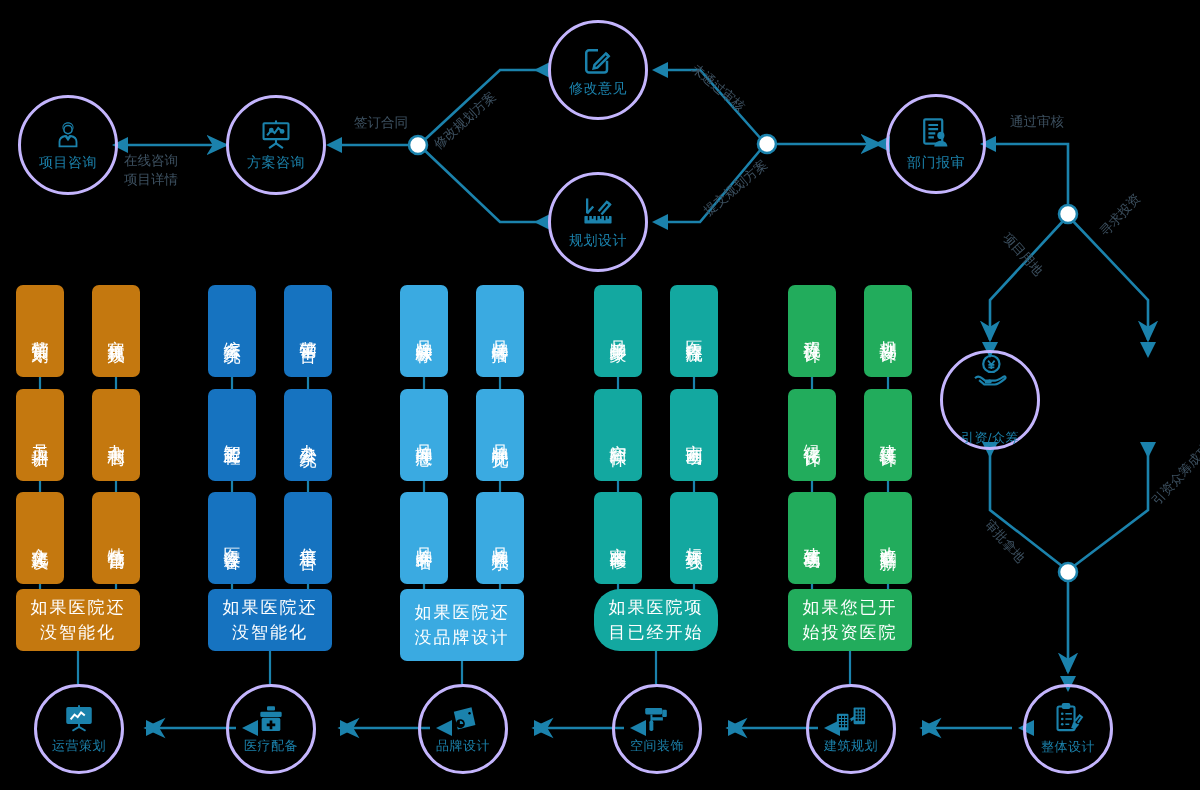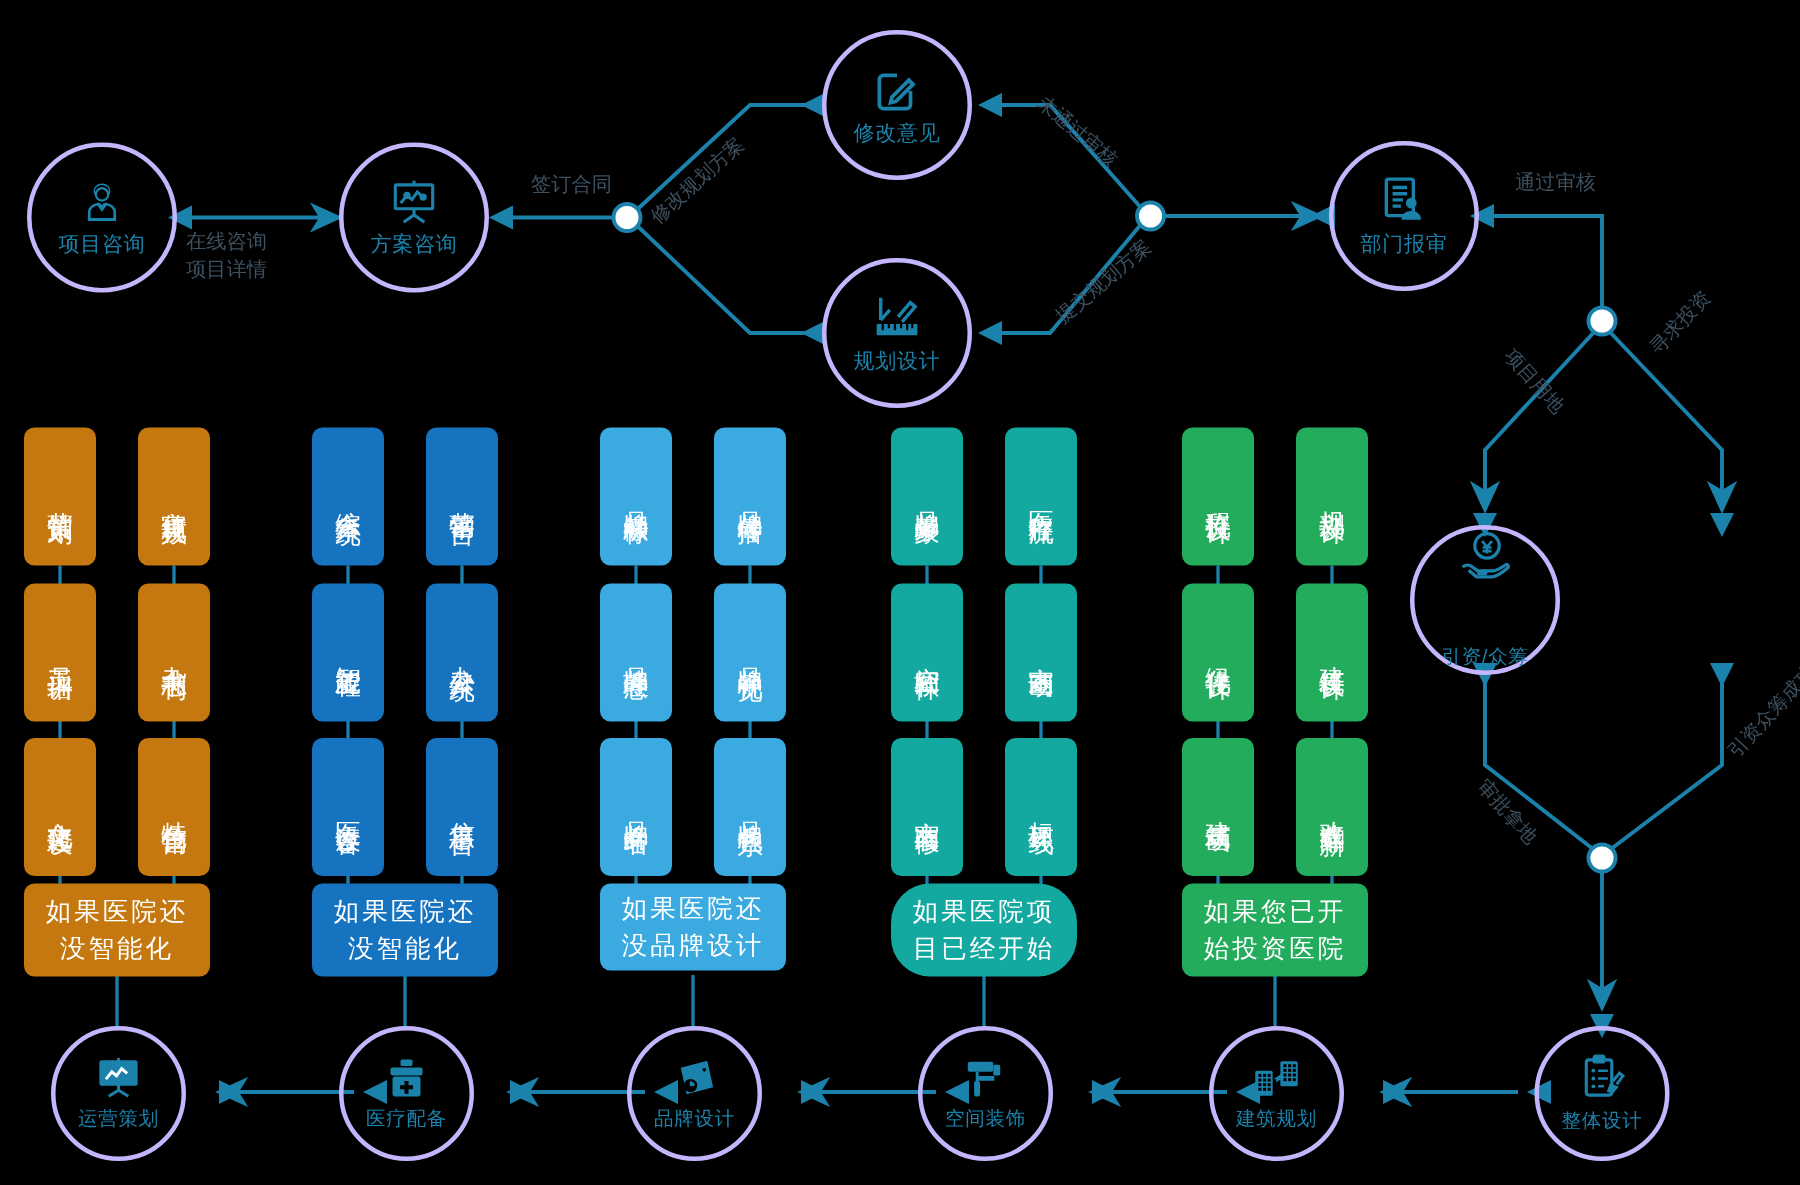--- a/index.html
+++ b/index.html
@@ -277,21 +277,21 @@
   <div class="card vert" style="left:284px;top:389px;width:48px;height:92px;background:#1673c0;">办公系统</div>
   <div class="card vert" style="left:284px;top:492px;width:48px;height:92px;background:#1673c0;">信息平台</div>
   <div class="card bot" style="left:208px;top:589px;width:124px;height:62px;background:#1673c0;">如果医院还没智能化</div>
 
   <div class="card vert" style="left:400px;top:285px;width:48px;height:92px;background:#3aaae1;">品牌徽标</div>
   <div class="card vert" style="left:400px;top:389px;width:48px;height:92px;background:#3aaae1;">品牌理念</div>
   <div class="card vert" style="left:400px;top:492px;width:48px;height:92px;background:#3aaae1;">品牌命名</div>
   <div class="card vert" style="left:476px;top:285px;width:48px;height:92px;background:#3aaae1;">品牌传播</div>
   <div class="card vert" style="left:476px;top:389px;width:48px;height:92px;background:#3aaae1;">品牌视觉</div>
   <div class="card vert" style="left:476px;top:492px;width:48px;height:92px;background:#3aaae1;">品牌色系</div>
-  <div class="card bot" style="left:400px;top:589px;width:124px;height:58px;background:#3aaae1;">如果医院还没品牌设计</div>
+  <div class="card bot" style="left:400px;top:589px;width:124px;height:72px;background:#3aaae1;">如果医院还没品牌设计</div>
 
   <div class="card vert" style="left:594px;top:285px;width:48px;height:92px;background:#13a8a0;">品牌形象</div>
   <div class="card vert" style="left:594px;top:389px;width:48px;height:92px;background:#13a8a0;">空间软件</div>
   <div class="card vert" style="left:594px;top:492px;width:48px;height:92px;background:#13a8a0;">室内装修</div>
   <div class="card vert" style="left:670px;top:285px;width:48px;height:92px;background:#13a8a0;">医疗流程</div>
   <div class="card vert" style="left:670px;top:389px;width:48px;height:92px;background:#13a8a0;">室内动画</div>
   <div class="card vert" style="left:670px;top:492px;width:48px;height:92px;background:#13a8a0;">标识导线</div>
   <div class="card bot" style="left:594px;top:589px;width:124px;height:62px;background:#13a8a0;border-radius:26px;">如果医院项目已经开始</div>
 
   <div class="card vert" style="left:788px;top:285px;width:48px;height:92px;background:#22ac5c;">流程设计</div>

